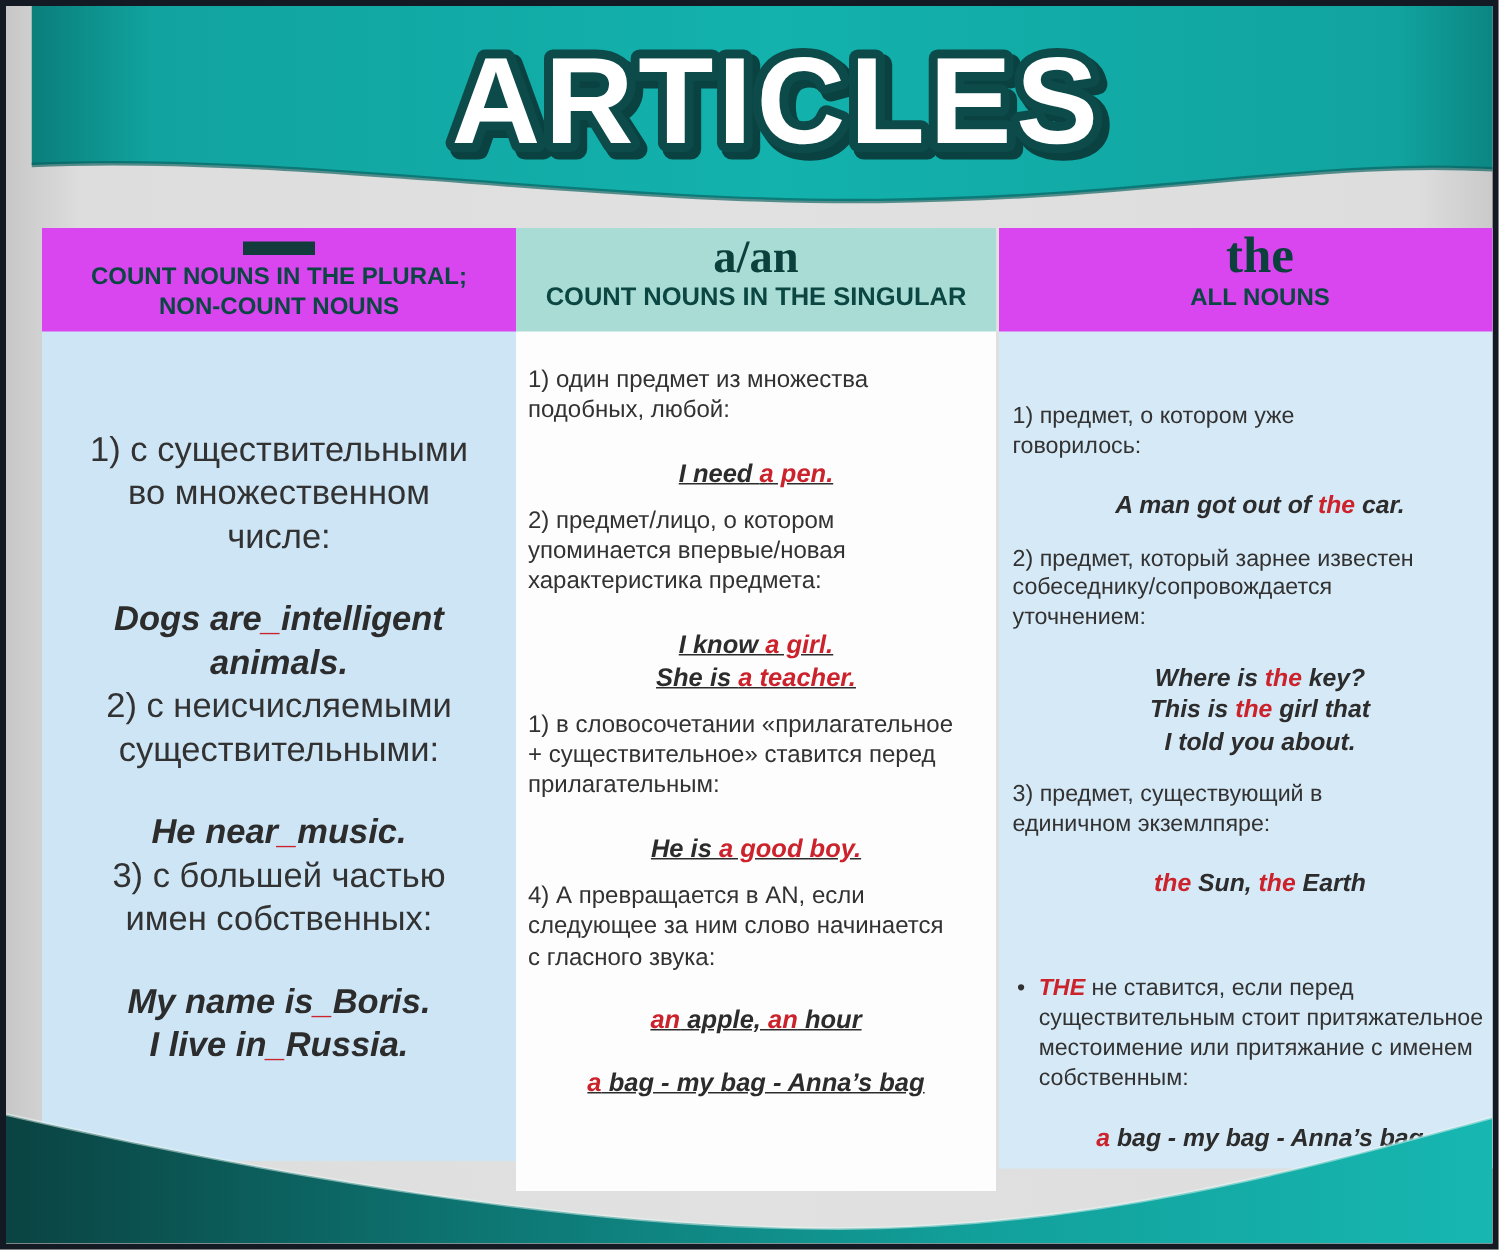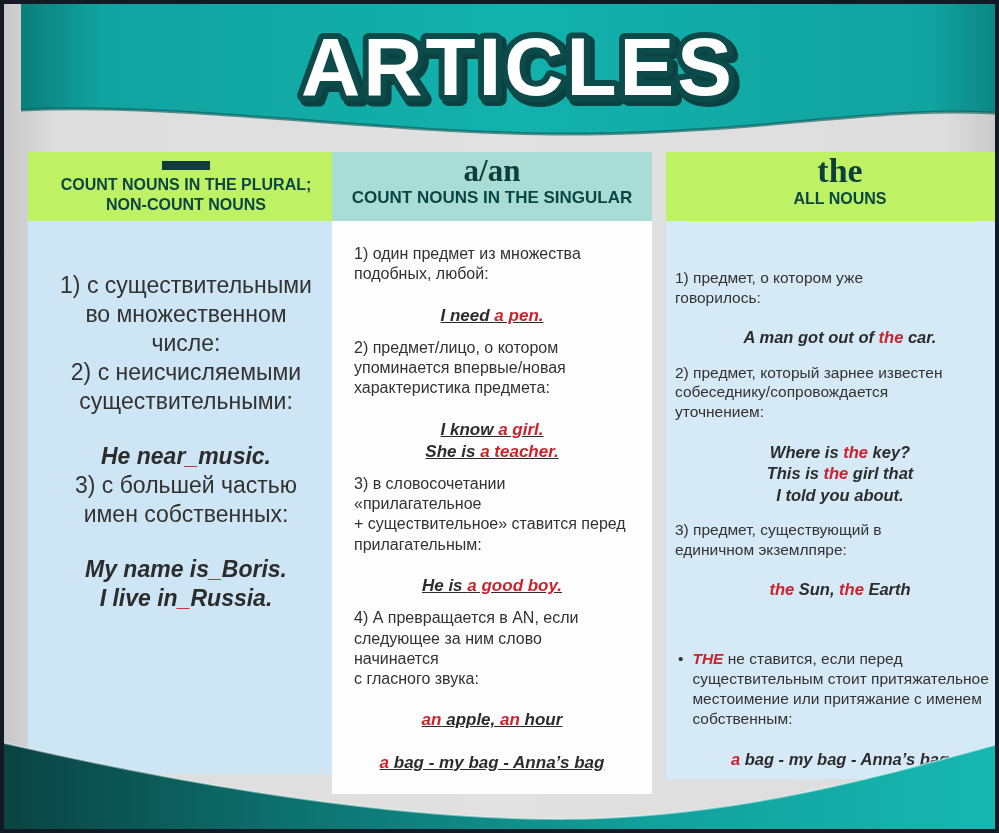--- a/index.html
+++ b/index.html
@@ -11,46 +11,46 @@
   }
   .board{
     position:absolute;inset:0;
     background:linear-gradient(90deg,#c6c7c6 0%,#dcdddc 5%,#e0e1e0 50%,#dcdddc 95%,#c9cac9 100%);
   }
   .top-banner{position:absolute;top:0;left:17px;width:991px;height:138px;z-index:3;pointer-events:none;}
   .bottom-wave{position:absolute;bottom:0;left:0;width:991px;height:96px;z-index:4;pointer-events:none;}
 
   .col{position:absolute;top:148px;z-index:1;}
   .col1{left:24px;width:316px;height:622px;background:#cde5f5;}
-  .col2{left:328px;width:320px;height:642px;background:#fdfdfd;}
+  .col2{left:340px;width:320px;height:642px;background:#fdfdfd;}
   .col3{left:662px;width:348px;height:627px;background:#d6e9f7;}
 
   .col-header{height:69px;box-sizing:border-box;text-align:center;overflow:hidden;}
-  .col1 .col-header,.col3 .col-header{background:#bef264;}
+  .col1 .col-header,.col3 .col-header{background:#d946ef;}
   .col2 .col-header{background:#a9dcd5;}
 
   .dash{width:48px;height:9px;background:#123c3b;margin:9px auto 5px auto;}
   .subtitle{font-weight:bold;color:#0b4643;white-space:pre-line;}
   .col1 .subtitle{font-size:16px;line-height:1.22;}
   .col2 .subtitle{font-size:17px;line-height:1.2;}
   .col3 .subtitle{font-size:16px;line-height:1.2;}
 
   .article-label{font-family:"Liberation Serif",serif;font-weight:bold;color:#0c403d;}
   .col2 .article-label{font-size:31px;line-height:35px;margin-top:1px;}
   .col3 .article-label{font-size:34px;line-height:37px;}
 
   .col-body{box-sizing:border-box;}
-  .col1 .col-body{padding-top:50px;}
+  .col1 .col-body{padding-top:64px;}
   .col2 .col-body{padding-top:12px;}
   .col3 .col-body{padding-top:13px;margin-top:20px;}
 
   .rule{color:#323232;white-space:pre-line;}
   .col1 .rule{font-size:23px;line-height:1.26;text-align:center;}
   .col1 .col-body .rule:first-child{margin-top:0;}
-  .col2 .rule{font-size:16px;line-height:1.27;text-align:left;padding:0 22px;margin-top:11px;}
+  .col2 .rule{font-size:16px;line-height:1.27;text-align:left;padding:0 8px;margin-top:11px;}
   .col3 .rule{font-size:15.5px;line-height:1.27;text-align:left;padding:0 9px;margin-top:14px;}
 
   .example{font-weight:bold;font-style:italic;color:#2c2c2c;text-align:center;}
   .col1 .example{font-size:23px;line-height:1.26;margin-top:26px;}
   .col2 .example{font-size:17px;line-height:1.3;margin-top:20px;text-decoration:underline;}
   .col3 .example{font-size:16.5px;line-height:1.3;margin-top:20px;}
 
   .red{color:#cb222c;}
   .em{font-weight:bold;font-style:italic;}
 
@@ -67,20 +67,24 @@
   <div class="col col1">
     <div class="col-header">
       <div class="dash"></div>
       <div class="subtitle">COUNT NOUNS IN THE PLURAL;
 NON-COUNT NOUNS</div>
     </div>
     <div class="col-body">
         <div class="rule">1) с существительными
 во множественном
 числе:</div>
+        <div class="example">
+          <div class="ex-line"><span>Dogs are</span><span class="red">_</span><span>intelligent</span></div>
+          <div class="ex-line"><span>animals.</span></div>
+        </div>
         <div class="rule">2) с неисчисляемыми
 существительными:</div>
         <div class="example">
           <div class="ex-line"><span>He near</span><span class="red">_</span><span>music.</span></div>
         </div>
         <div class="rule">3) с большей частью
 имен собственных:</div>
         <div class="example">
           <div class="ex-line"><span>My name is</span><span class="red">_</span><span>Boris.</span></div>
           <div class="ex-line"><span>I live in</span><span class="red">_</span><span>Russia.</span></div>
@@ -99,21 +103,21 @@
         <div class="example">
           <div class="ex-line"><span>I need </span><span class="red">a pen.</span></div>
         </div>
         <div class="rule">2) предмет/лицо, о котором
 упоминается впервые/новая
 характеристика предмета:</div>
         <div class="example">
           <div class="ex-line"><span>I know </span><span class="red">a girl.</span></div>
           <div class="ex-line"><span>She is </span><span class="red">a teacher.</span></div>
         </div>
-        <div class="rule">3) в словосочетании «прилагательное
+        <div class="rule">1) в словосочетании «прилагательное
 + существительное» ставится перед
 прилагательным:</div>
         <div class="example">
           <div class="ex-line"><span>He is </span><span class="red">a good boy.</span></div>
         </div>
         <div class="rule">4) А превращается в AN, если
 следующее за ним слово начинается
 с гласного звука:</div>
         <div class="example">
           <div class="ex-line"><span class="red">an</span><span> apple, </span><span class="red">an</span><span> hour</span></div>

